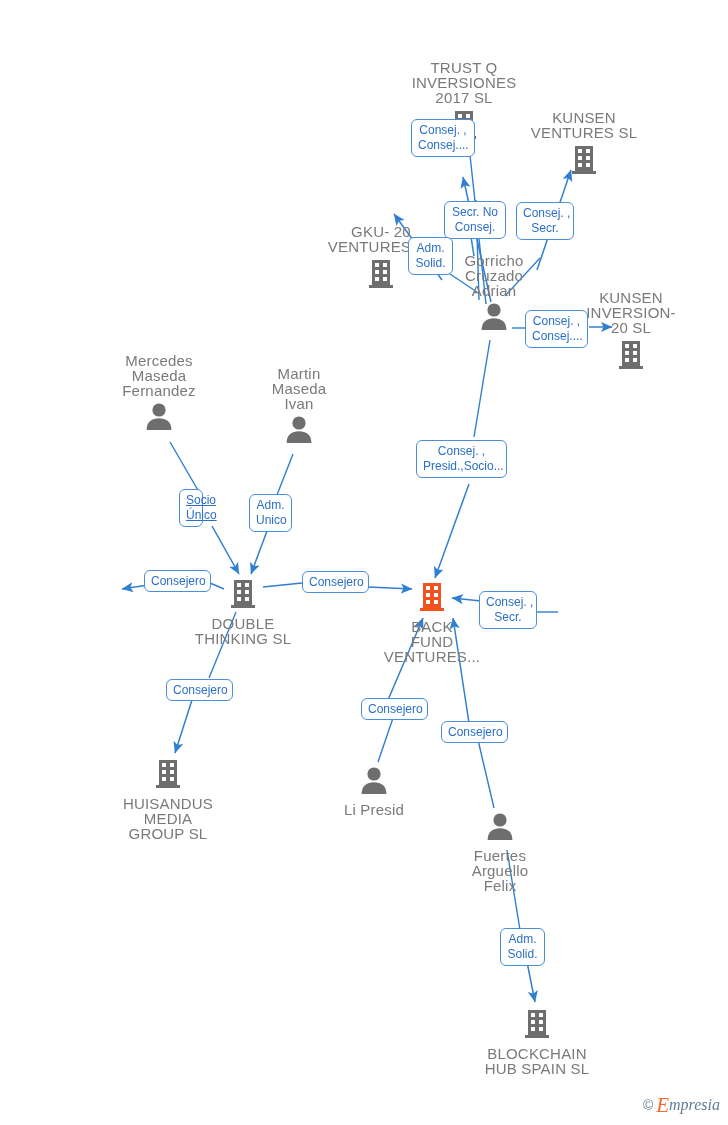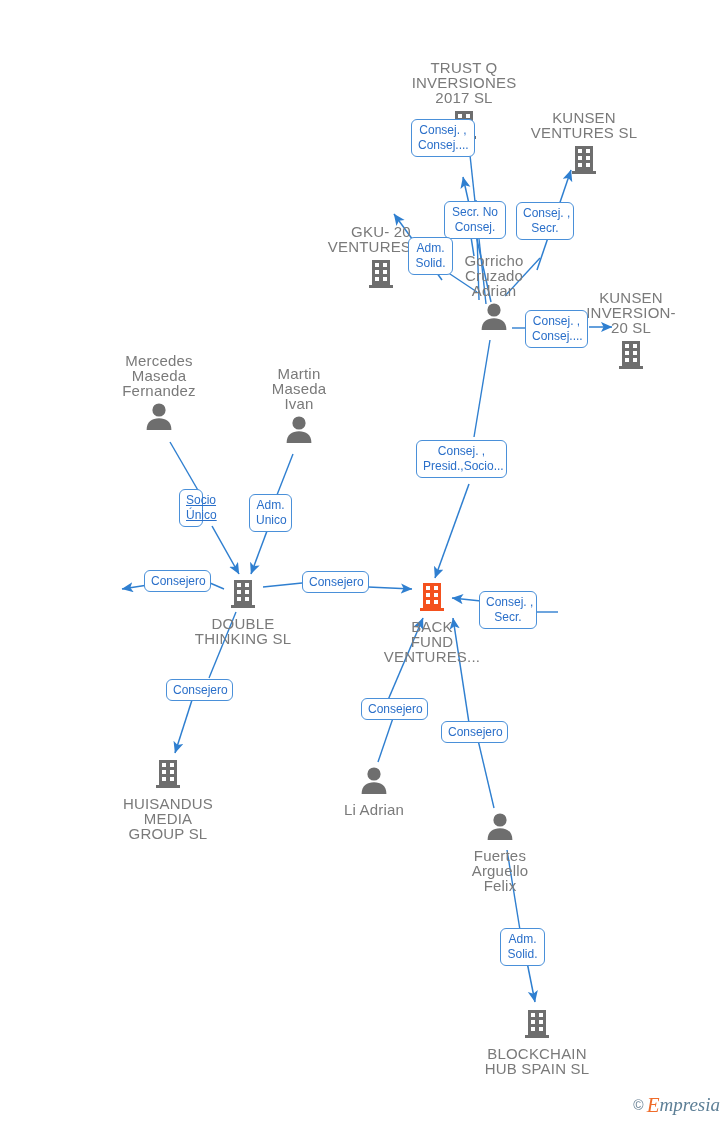--- a/index.html
+++ b/index.html
@@ -21,21 +21,21 @@
        color:#2a6fc9;font-size:12px;line-height:14px;text-align:center;
        padding:3px 6px;white-space:nowrap;}
   .lbl.two{line-height:15px;}
 
   .wm{position:absolute;right:8px;bottom:10px;display:flex;align-items:center;
       font-size:17px;color:#4a6f8a;}
   .wm .c{font-size:14px;margin-right:3px;color:#6a8296;}
   .wm .e{color:#ef6c2a;font-family:"Liberation Serif","DejaVu Serif",serif;
          font-style:italic;font-size:21px;line-height:20px;}
   .wm .rest{color:#5d7f96;font-family:"Liberation Serif","DejaVu Serif",serif;
-            font-style:italic;font-size:19px;line-height:20px;}
+            font-style:italic;font-size:16px;line-height:20px;}
 </style>
 </head>
 <body>
 
 <div id="canvas">
 
   <svg id="edges" viewBox="0 0 728 1125">
     <defs>
       <marker id="ah" markerWidth="9" markerHeight="9" refX="7.4" refY="3.4" orient="auto" markerUnits="strokeWidth">
         <path d="M0,0 L7.6,3.4 L0,6.8 L1.8,3.4 z" fill="#2f7fd0"></path>
@@ -257,21 +257,21 @@
 
   <div class="node" style="left:374px;top:764px;">
     <span class="ico">
       <svg width="32" height="32" viewBox="0 0 32 32">
           <g fill="#6e6e6e">
         <circle cx="16" cy="10" r="6.6"></circle>
         <path d="M3.6 30 C3.6 21.5 9.1 18.2 16 18.2 C22.9 18.2 28.4 21.5 28.4 30 Z"></path>
           </g>
         </svg>
     </span>
-    <span class="cap">Li Adrian</span>
+    <span class="cap">Li Presid</span>
   </div>
 
   <div class="node" style="left:500px;top:810px;">
     <span class="ico">
       <svg width="32" height="32" viewBox="0 0 32 32">
           <g fill="#6e6e6e">
         <circle cx="16" cy="10" r="6.6"></circle>
         <path d="M3.6 30 C3.6 21.5 9.1 18.2 16 18.2 C22.9 18.2 28.4 21.5 28.4 30 Z"></path>
           </g>
         </svg>

